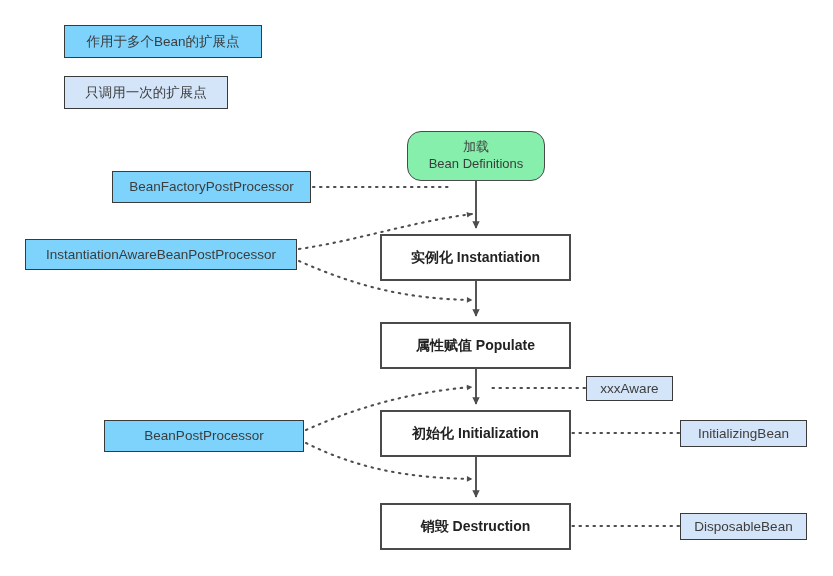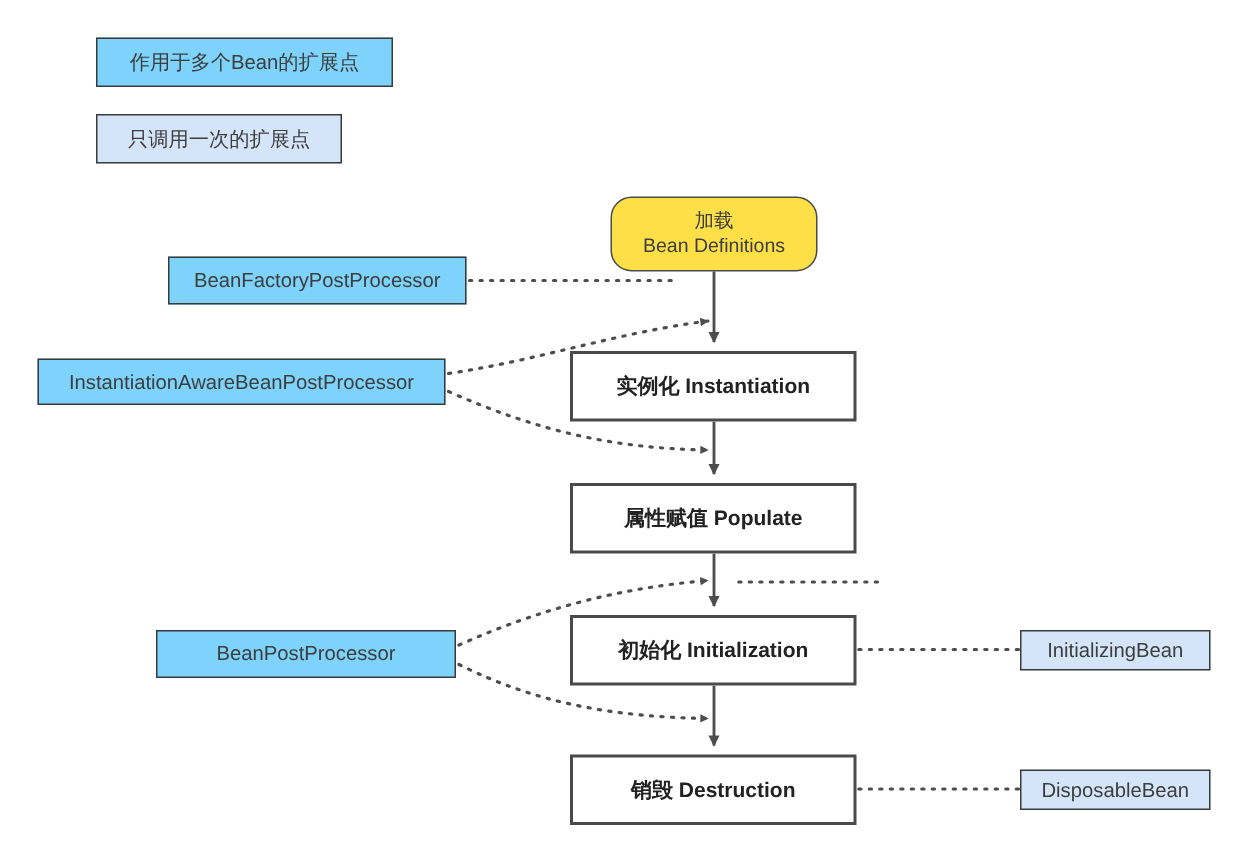--- a/index.html
+++ b/index.html
@@ -49,21 +49,21 @@
   }
   .node-white {
     background: #ffffff;
     color: #222222;
     font-size: 14px;
     font-weight: bold;
     border-width: 2px;
     border-color: #4a4a4a;
   }
   .node-green {
-    background: #fde047;
+    background: #86efac;
     color: #3d3d3d;
     font-size: 13px;
     border-radius: 14px;
     border-color: #4a4a4a;
     flex-direction: column;
     font-weight: normal;
   }
   .node-green .line2 { white-space: nowrap; }
   .legend-text { font-size: 13.5px; }
 </style>
@@ -138,20 +138,23 @@
   </div>
 
   <div class="node node-pink" style="left:25px; top:239px; width:272px; height:31px;">
     <span>InstantiationAwareBeanPostProcessor</span>
   </div>
 
   <div class="node node-pink" style="left:104px; top:420px; width:200px; height:32px;">
     <span>BeanPostProcessor</span>
   </div>
 
+  <div class="node node-blue" style="left:586px; top:376px; width:87px; height:25px;">
+    <span>xxxAware</span>
+  </div>
 
   <div class="node node-blue" style="left:680px; top:420px; width:127px; height:27px;">
     <span>InitializingBean</span>
   </div>
 
   <div class="node node-blue" style="left:680px; top:513px; width:127px; height:27px;">
     <span>DisposableBean</span>
   </div>
 
 </div>

